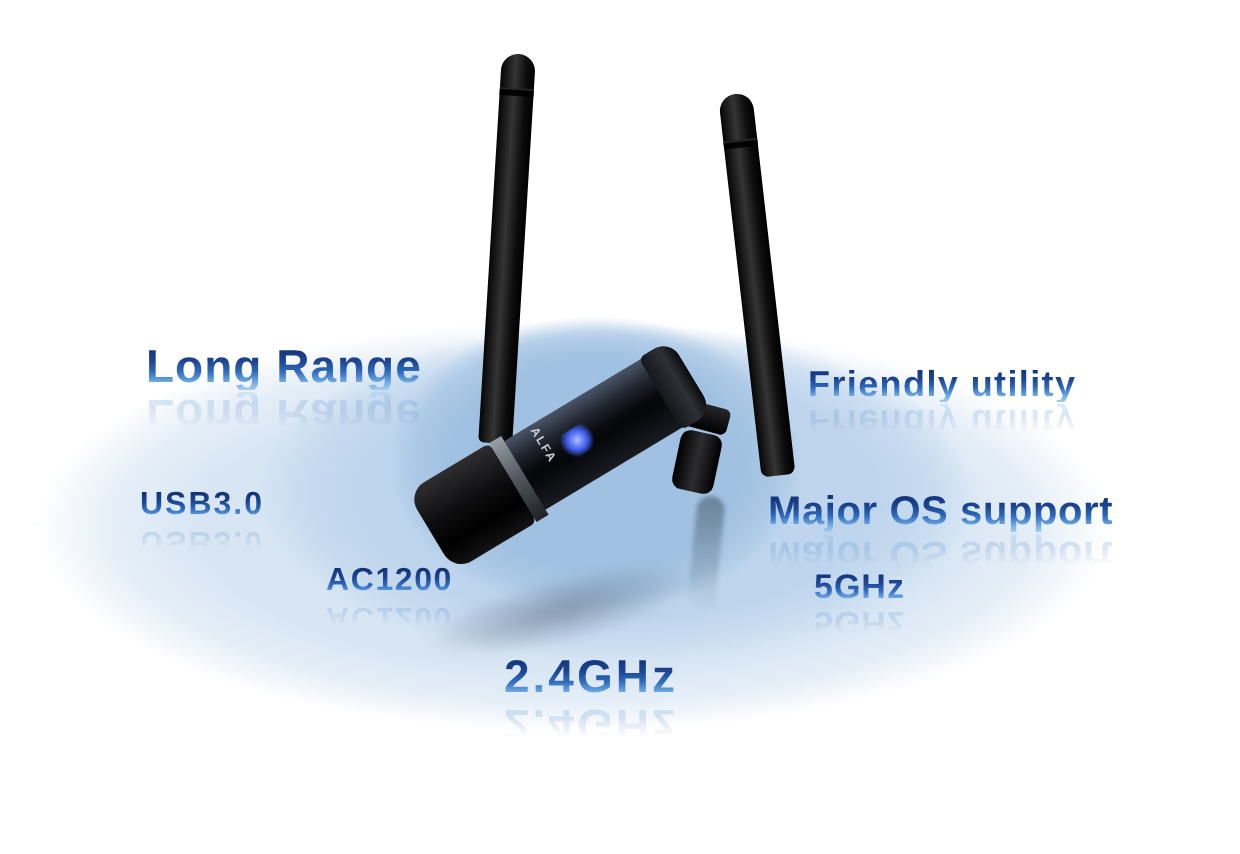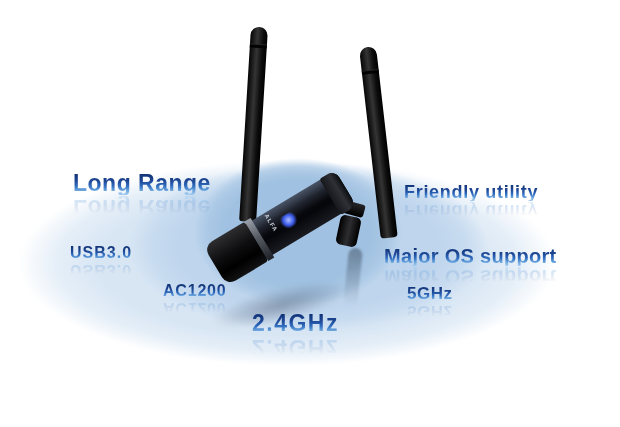--- a/index.html
+++ b/index.html
@@ -44,21 +44,21 @@
     opacity:.45;margin-top:1px;
     -webkit-mask-image:linear-gradient(to top,rgba(0,0,0,.8) 0%,rgba(0,0,0,.25) 45%,transparent 78%);
     mask-image:linear-gradient(to top,rgba(0,0,0,.8) 0%,rgba(0,0,0,.25) 45%,transparent 78%);
   }
   .f-long-range      {left:73px; top:172px;font-size:23px;letter-spacing:.5px;}
   .f-friendly-utility{left:404px;top:183px;font-size:18px;letter-spacing:.7px;}
   .f-usb30           {left:70px; top:245px;font-size:16px;letter-spacing:1px;}
   .f-major-os        {left:384px;top:230px;font-size:20px;letter-spacing:.3px;margin-top:16px;}
   .f-ac1200          {left:163px;top:283px;font-size:16px;letter-spacing:.8px;}
   .f-5ghz            {left:407px;top:285px;font-size:17px;letter-spacing:.5px;}
-  .f-24ghz           {left:252px;top:312px;font-size:23px;letter-spacing:1.5px;}
+  .f-24ghz           {left:252px;top:327px;font-size:23px;letter-spacing:1.5px;}
 
   
   .antenna{
     position:absolute;z-index:6;
     background:linear-gradient(90deg,#050505,#343434 42%,#0d0d0d 75%,#000);
   }
   .antenna-left{
     left:251px;top:27px;width:17px;height:195px;
     border-radius:9px 9px 3px 3px;
     transform:rotate(3.5deg);transform-origin:50% 0;

